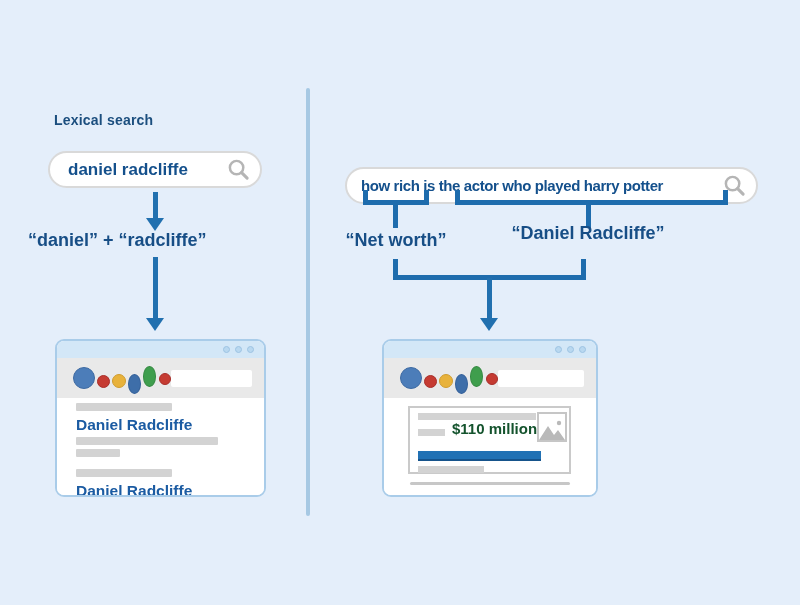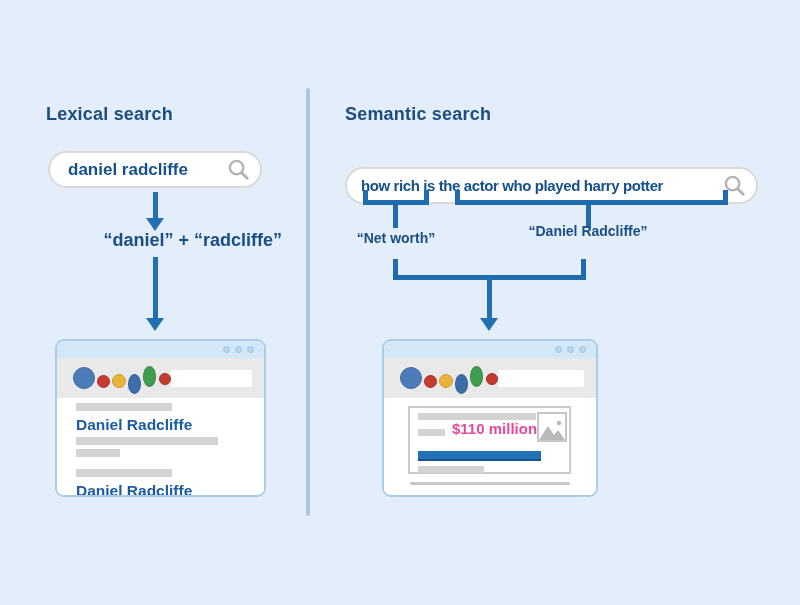--- a/index.html
+++ b/index.html
@@ -8,48 +8,48 @@
     background:#e4eefa;
   }
   .canvas{
     position:relative;width:800px;height:605px;background:#e4eefa;overflow:hidden;
   }
   .divider{
     position:absolute;left:306px;top:88px;width:4px;height:428px;
     background:#a6c8e3;border-radius:2px;
   }
   .heading{
-    position:absolute;margin:0;font-size:18px;font-weight:bold;color:#1b4e7e;
+    position:absolute;margin:8px;font-size:14px;font-weight:bold;color:#1b4e7e;
     white-space:nowrap;letter-spacing:.2px;
   }
   .pill{
     position:absolute;height:37px;background:#ffffff;border:2px solid #d9d9d9;
     border-radius:20px;display:flex;align-items:center;box-sizing:border-box;
   }
   .pill .query{
     font-weight:bold;color:#14508c;white-space:nowrap;flex:1 1 auto;
   }
   .mag{display:flex;align-items:center;margin-right:10px;flex:0 0 auto;}
   .stem{position:absolute;width:5px;background:#2170af;}
   .ahead{
     position:absolute;width:0;height:0;
     border-left:9px solid transparent;border-right:9px solid transparent;
     border-top:13px solid #2170af;
   }
   .terms{
     position:absolute;font-size:18px;font-weight:bold;color:#174e86;
-    text-align:right;white-space:nowrap;
+    text-align:left;white-space:nowrap;
   }
   .bracket{
     position:absolute;box-sizing:border-box;
     border-left:5px solid #1e6cad;border-right:5px solid #1e6cad;
     border-bottom:5px solid #1e6cad;
   }
   .entity-label{
-    position:absolute;font-size:14px;font-weight:bold;color:#174e86;
+    position:absolute;font-size:18px;font-weight:bold;color:#174e86;
     text-align:center;white-space:nowrap;
   }
   
   .bwin{
     position:absolute;background:#ffffff;border:2px solid #a9cce9;
     border-radius:9px;box-sizing:border-box;overflow:hidden;
   }
   .titlebar{
     height:17px;background:#d3e7f7;display:flex;align-items:center;
     justify-content:flex-end;gap:5px;padding-right:10px;
@@ -83,21 +83,21 @@
   .lex-content .rtitle{margin-bottom:3px;}
   
   .card{
     position:absolute;left:24px;top:8px;width:163px;height:68px;
     background:#ffffff;border:2px solid #cacaca;box-sizing:border-box;
   }
   .card .bar-long{position:absolute;left:8px;top:5px;width:118px;height:7px;background:#d3d3d3;}
   .card .bar-small{position:absolute;left:8px;top:21px;width:27px;height:7px;background:#d3d3d3;}
   .answer{
     position:absolute;left:42px;top:12px;font-size:15px;font-weight:bold;
-    color:#ec4899;white-space:nowrap;
+    color:#14532d;white-space:nowrap;
   }
   .imgph{
     position:absolute;left:127px;top:4px;width:30px;height:30px;
     background:#ffffff;border:2px solid #c6c6c6;box-sizing:border-box;
     display:flex;align-items:flex-end;justify-content:center;overflow:hidden;
   }
   .bluebar{
     position:absolute;left:8px;top:43px;width:123px;height:8px;
     background:#2171b4;border-bottom:2px solid #16538b;
   }
@@ -151,21 +151,20 @@
     <div class="content lex-content">
       <div class="gbar" style="width:96px;"></div>
       <div class="rtitle">Daniel Radcliffe</div>
       <div class="gbar" style="width:142px;"></div>
       <div class="gbar" style="width:44px;margin-bottom:12px;"></div>
       <div class="gbar" style="width:96px;"></div>
       <div class="rtitle">Daniel Radcliffe</div>
     </div>
   </div>
 
-  <h2 class="heading" style="left:345px;top:104px;">Semantic search</h2>
 
   <div class="pill" style="left:345px;top:151px;width:413px;padding-left:14px;margin-top:16px;">
     <span class="query" style="font-size:15px;letter-spacing:-0.4px;">how rich is the actor who played harry potter</span>
     <span class="mag">
       <svg width="23" height="23" viewBox="0 0 24 24">
         <circle cx="10" cy="10" r="7" fill="none" stroke="#b5b5b5" stroke-width="2.6"></circle>
         <line x1="15.2" y1="15.2" x2="21" y2="21" stroke="#b5b5b5" stroke-width="3.2" stroke-linecap="round"></line>
       </svg>
     </span>
   </div>

